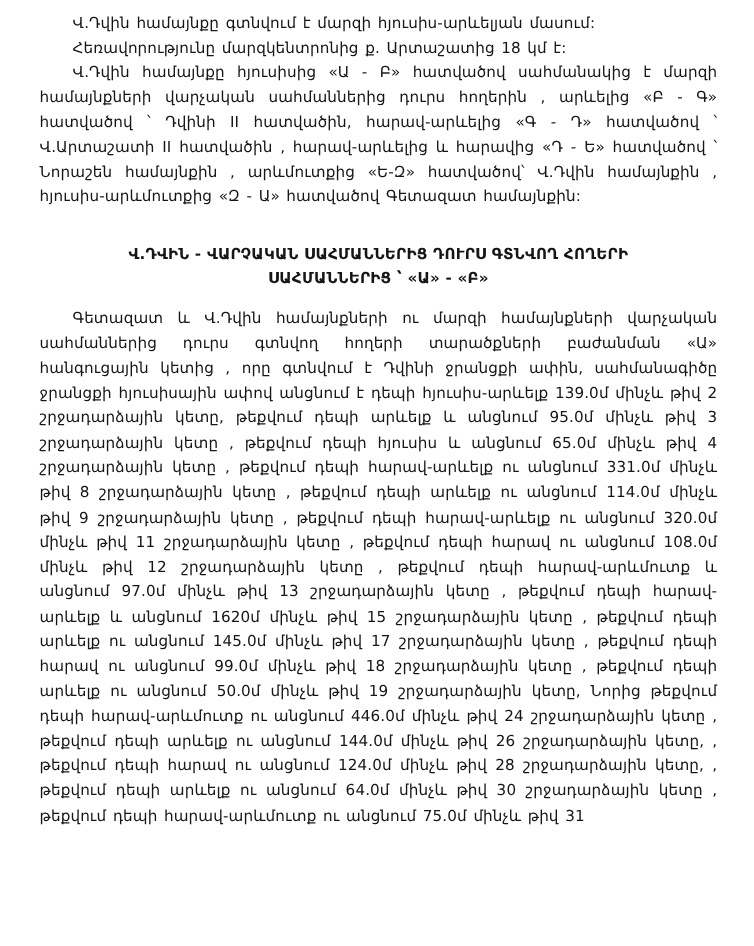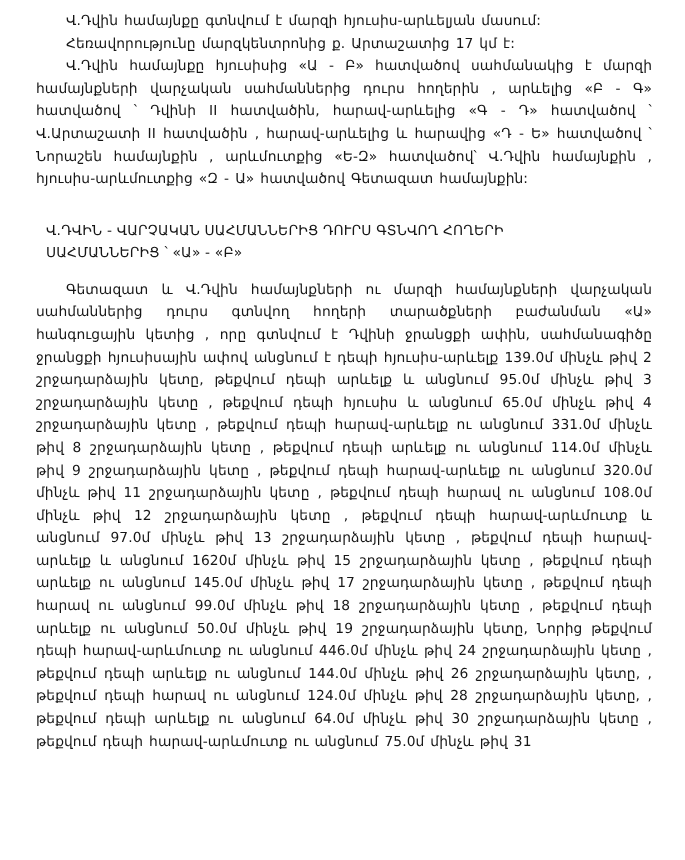--- a/index.html
+++ b/index.html
@@ -21,35 +21,36 @@
     text-rendering: geometricPrecision;
   }
   .para {
     text-align: justify;
     text-indent: 30px;
     word-spacing: 1.5px;
     letter-spacing: 0.1px;
   }
   .heading {
     margin: 29px 10px 15px 10px;
+    text-align: center;
     font-size: 13.8px;
-    font-weight: normal;
+    font-weight: bold;
     line-height: 22px;
     letter-spacing: 0.2px;
   }
   .heading-line { display: block; }
 </style>
 </head>
 <body>
 
 <div class="page">
 
   <p class="para">Վ.Դվին համայնքը գտնվում է մարզի հյուսիս-արևելյան մասում:</p>
 
-  <p class="para">Հեռավորությունը մարզկենտրոնից ք. Արտաշատից 17 կմ է:</p>
+  <p class="para">Հեռավորությունը մարզկենտրոնից ք. Արտաշատից 18 կմ է:</p>
 
   <p class="para">Վ.Դվին համայնքը հյուսիսից «Ա - Բ» հատվածով սահմանակից է մարզի համայնքների վարչական սահմաններից դուրս հողերին , արևելից «Բ - Գ» հատվածով ՝ Դվինի II հատվածին, հարավ-արևելից «Գ - Դ» հատվածով ՝ Վ.Արտաշատի II հատվածին , հարավ-արևելից և հարավից «Դ - Ե» հատվածով ՝ Նորաշեն համայնքին , արևմուտքից «Ե-Զ» հատվածով՝ Վ.Դվին համայնքին , հյուսիս-արևմուտքից «Զ - Ա» հատվածով Գետազատ համայնքին:</p>
 
   <h2 class="heading">
     <span class="heading-line">Վ.ԴՎԻՆ - ՎԱՐՉԱԿԱՆ ՍԱՀՄԱՆՆԵՐԻՑ ԴՈՒՐՍ ԳՏՆՎՈՂ ՀՈՂԵՐԻ</span>
     <span class="heading-line">ՍԱՀՄԱՆՆԵՐԻՑ ՝ «Ա» - «Բ»</span>
   </h2>
 
   <p class="para">Գետազատ և Վ.Դվին համայնքների ու մարզի համայնքների վարչական սահմաններից դուրս գտնվող հողերի տարածքների բաժանման «Ա» հանգուցային կետից , որը գտնվում է Դվինի ջրանցքի ափին, սահմանագիծը ջրանցքի հյուսիսային ափով անցնում է դեպի հյուսիս-արևելք 139.0մ մինչև թիվ 2 շրջադարձային կետը, թեքվում դեպի արևելք և անցնում 95.0մ մինչև թիվ 3 շրջադարձային կետը , թեքվում դեպի հյուսիս և անցնում 65.0մ մինչև թիվ 4 շրջադարձային կետը , թեքվում դեպի հարավ-արևելք ու անցնում 331.0մ մինչև թիվ 8 շրջադարձային կետը , թեքվում դեպի արևելք ու անցնում 114.0մ մինչև թիվ 9 շրջադարձային կետը , թեքվում դեպի հարավ-արևելք ու անցնում 320.0մ մինչև թիվ 11 շրջադարձային կետը , թեքվում դեպի հարավ ու անցնում 108.0մ մինչև թիվ 12 շրջադարձային կետը , թեքվում դեպի հարավ-արևմուտք և անցնում 97.0մ մինչև թիվ 13 շրջադարձային կետը , թեքվում դեպի հարավ-արևելք և անցնում 1620մ մինչև թիվ 15 շրջադարձային կետը , թեքվում դեպի արևելք ու անցնում 145.0մ մինչև թիվ 17 շրջադարձային կետը , թեքվում դեպի հարավ ու անցնում 99.0մ մինչև թիվ 18 շրջադարձային կետը , թեքվում դեպի արևելք ու անցնում 50.0մ մինչև թիվ 19 շրջադարձային կետը, Նորից թեքվում դեպի հարավ-արևմուտք ու անցնում 446.0մ մինչև թիվ 24 շրջադարձային կետը , թեքվում դեպի արևելք ու անցնում 144.0մ մինչև թիվ 26 շրջադարձային կետը, , թեքվում դեպի հարավ ու անցնում 124.0մ մինչև թիվ 28 շրջադարձային կետը, , թեքվում դեպի արևելք ու անցնում 64.0մ մինչև թիվ 30 շրջադարձային կետը , թեքվում դեպի հարավ-արևմուտք ու անցնում 75.0մ մինչև թիվ 31</p>
 

